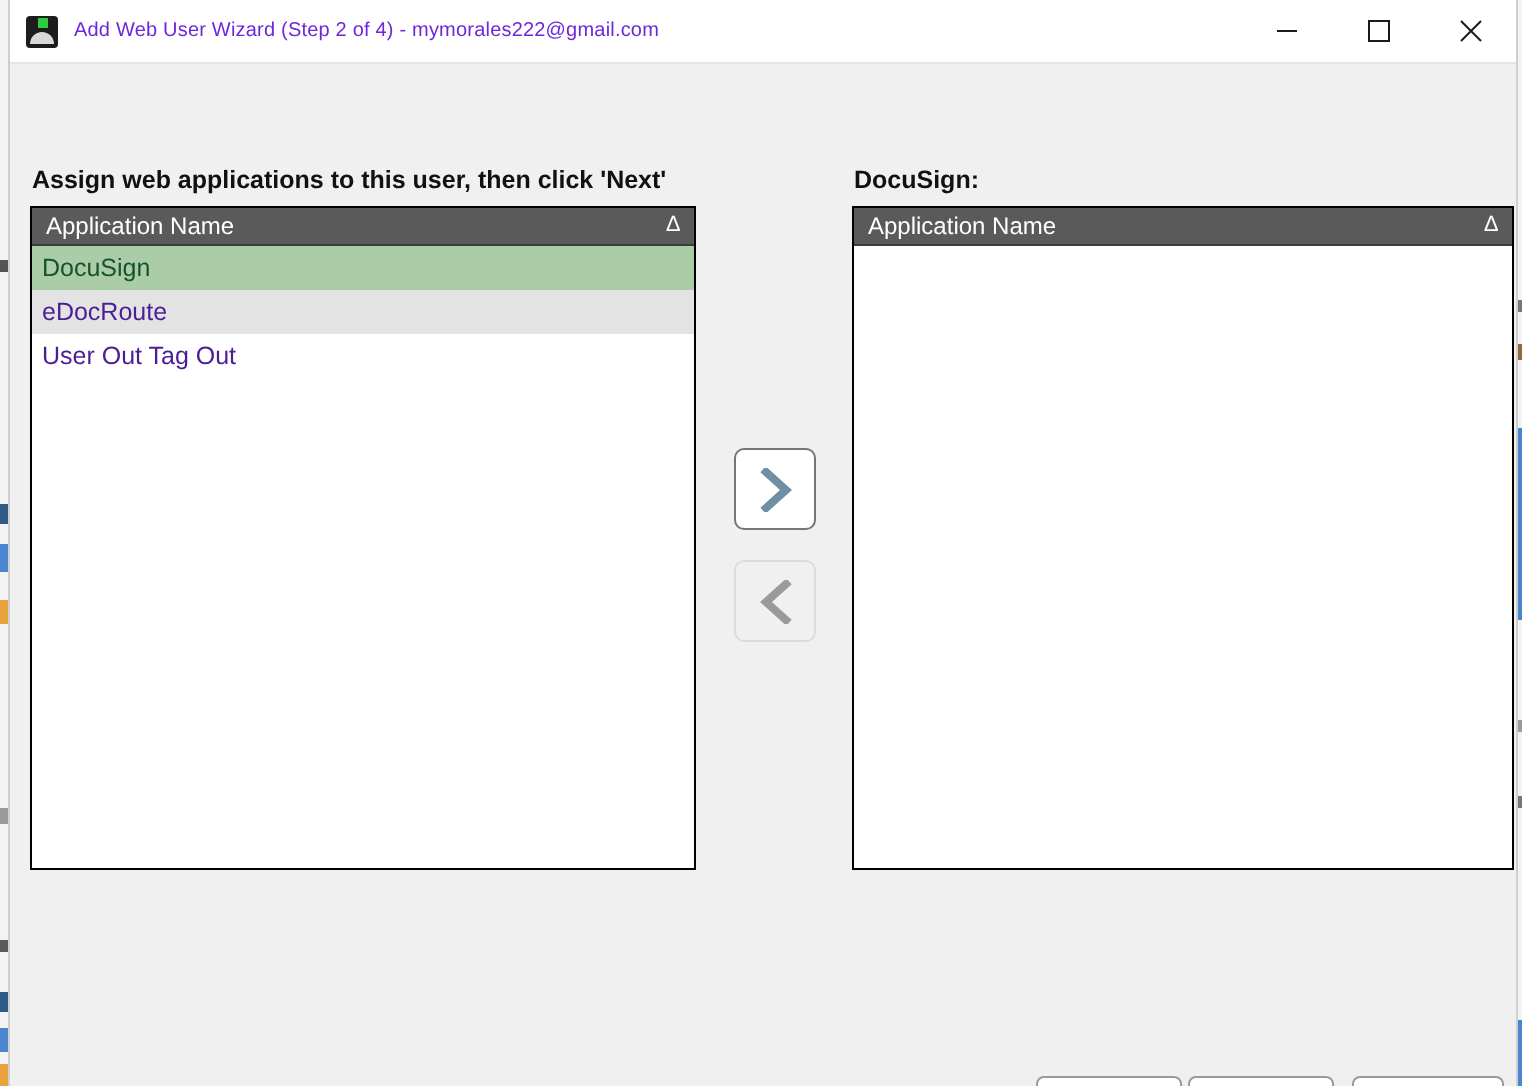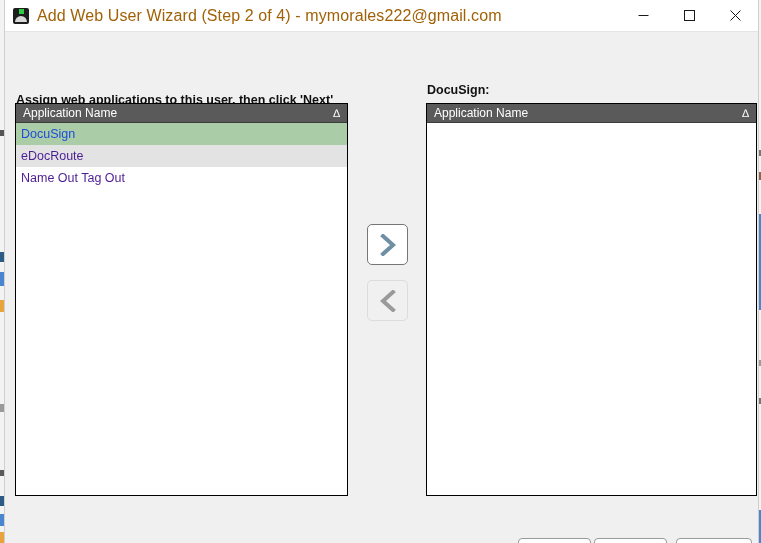--- a/index.html
+++ b/index.html
@@ -78,22 +78,22 @@
     content: "";
     position: absolute;
     left: 2px;
     bottom: 2px;
     width: 12px;
     height: 6px;
     background: #d8d8d8;
     border-radius: 6px 6px 0 0;
   }
   .title-text {
-    font-size: 16px;
-    color: #a16207;
+    font-size: 10px;
+    color: #6d28d9;
     white-space: nowrap;
     letter-spacing: 0.1px;
   }
   .win-controls {
     position: absolute;
     right: 0;
     top: 0;
     height: 31px;
     display: flex;
   }
@@ -113,28 +113,28 @@
     background: #f0f0f0;
   }
 
   .section-label {
     position: absolute;
     font-size: 12.5px;
     font-weight: bold;
     color: #111;
     white-space: nowrap;
   }
-  .label-left  { left: 11px;  top: 51px; margin-top: 10px; }
+  .label-left  { left: 11px;  top: 51px; }
   .label-right { left: 422px; top: 51px; }
 
   
   .list-panel {
     position: absolute;
     top: 71px;
-    height: 393px;
+    height: 332px;
     background: #ffffff;
     border: 1px solid #000000;
     box-sizing: border-box;
     overflow: hidden;
   }
   .list-left  { left: 10px;  width: 333px; }
   .list-right { left: 421px; width: 331px; }
 
   .list-header {
     position: relative;
@@ -167,21 +167,21 @@
     height: 22px;
     display: flex;
     align-items: center;
     padding-left: 5px;
     font-size: 12.5px;
     color: #4c1d95;
     box-sizing: border-box;
   }
   .list-row.selected {
     background: #aacca6;
-    color: #1d4ed8;
+    color: #14532d;
   }
   .list-row.alt {
     background: #e3e3e3;
   }
   .list-row.plain {
     background: #ffffff;
   }
 
   
   .xfer-btn {
@@ -291,21 +291,21 @@
           <span class="sort-indicator">∆</span>
         </div>
         <div class="list-rows">
           <div class="list-row selected">
             <span>DocuSign</span>
           </div>
           <div class="list-row alt">
             <span>eDocRoute</span>
           </div>
           <div class="list-row plain">
-            <span>Name Out Tag Out</span>
+            <span>User Out Tag Out</span>
           </div>
         </div>
       </div>
 
       <div class="xfer-btn xfer-right">
         <svg width="20" height="22" viewBox="0 0 20 22">
           <polyline points="5,2 15,11 5,20" fill="none" stroke="#6f8fa3" stroke-width="4" stroke-linecap="square" stroke-linejoin="miter"></polyline>
         </svg>
       </div>
 

